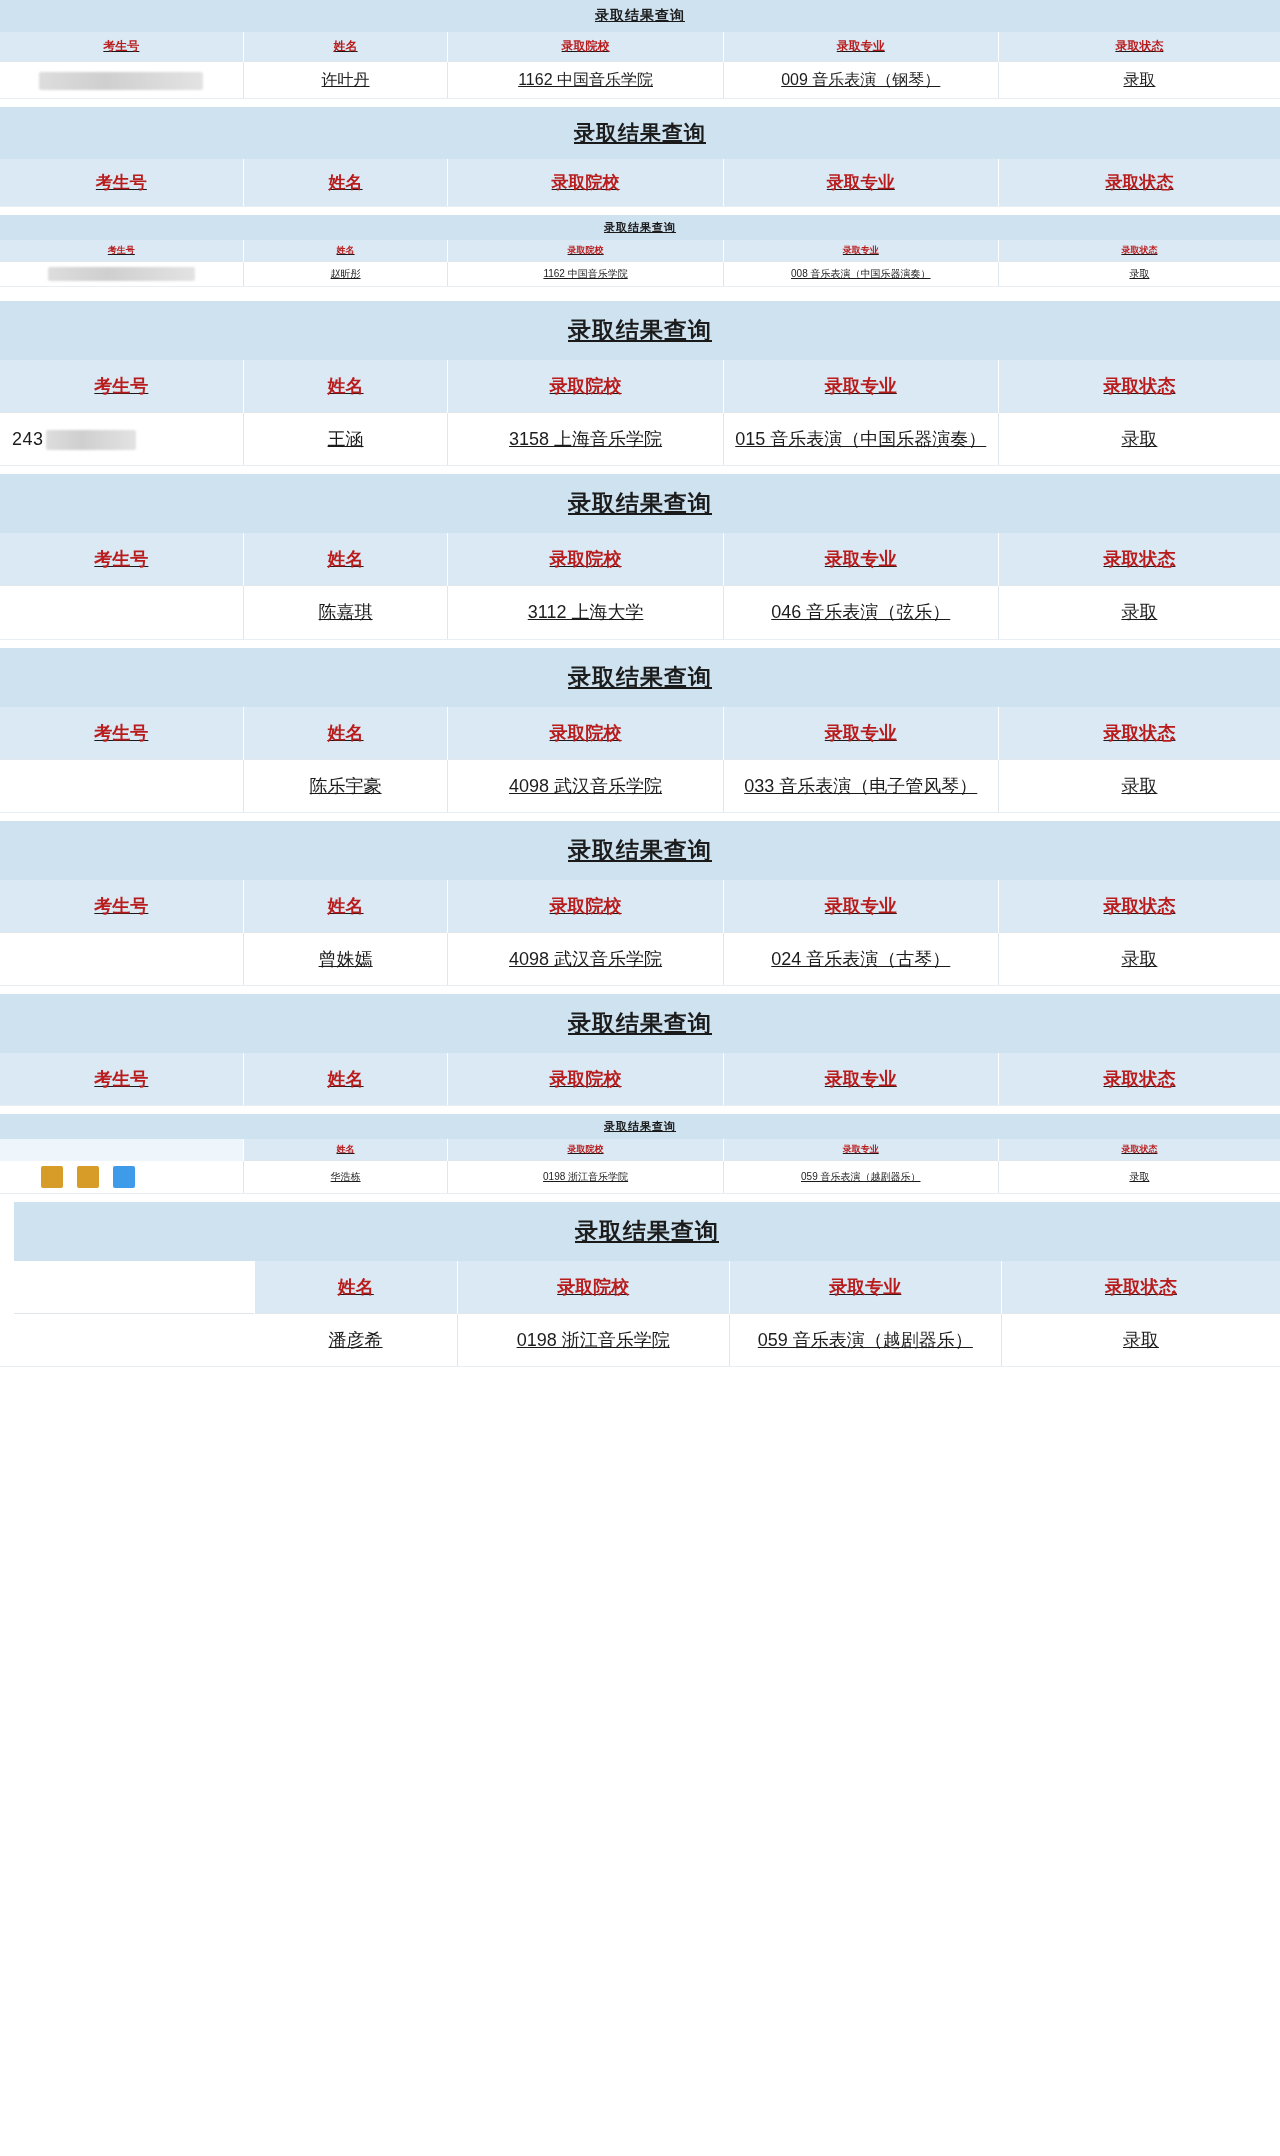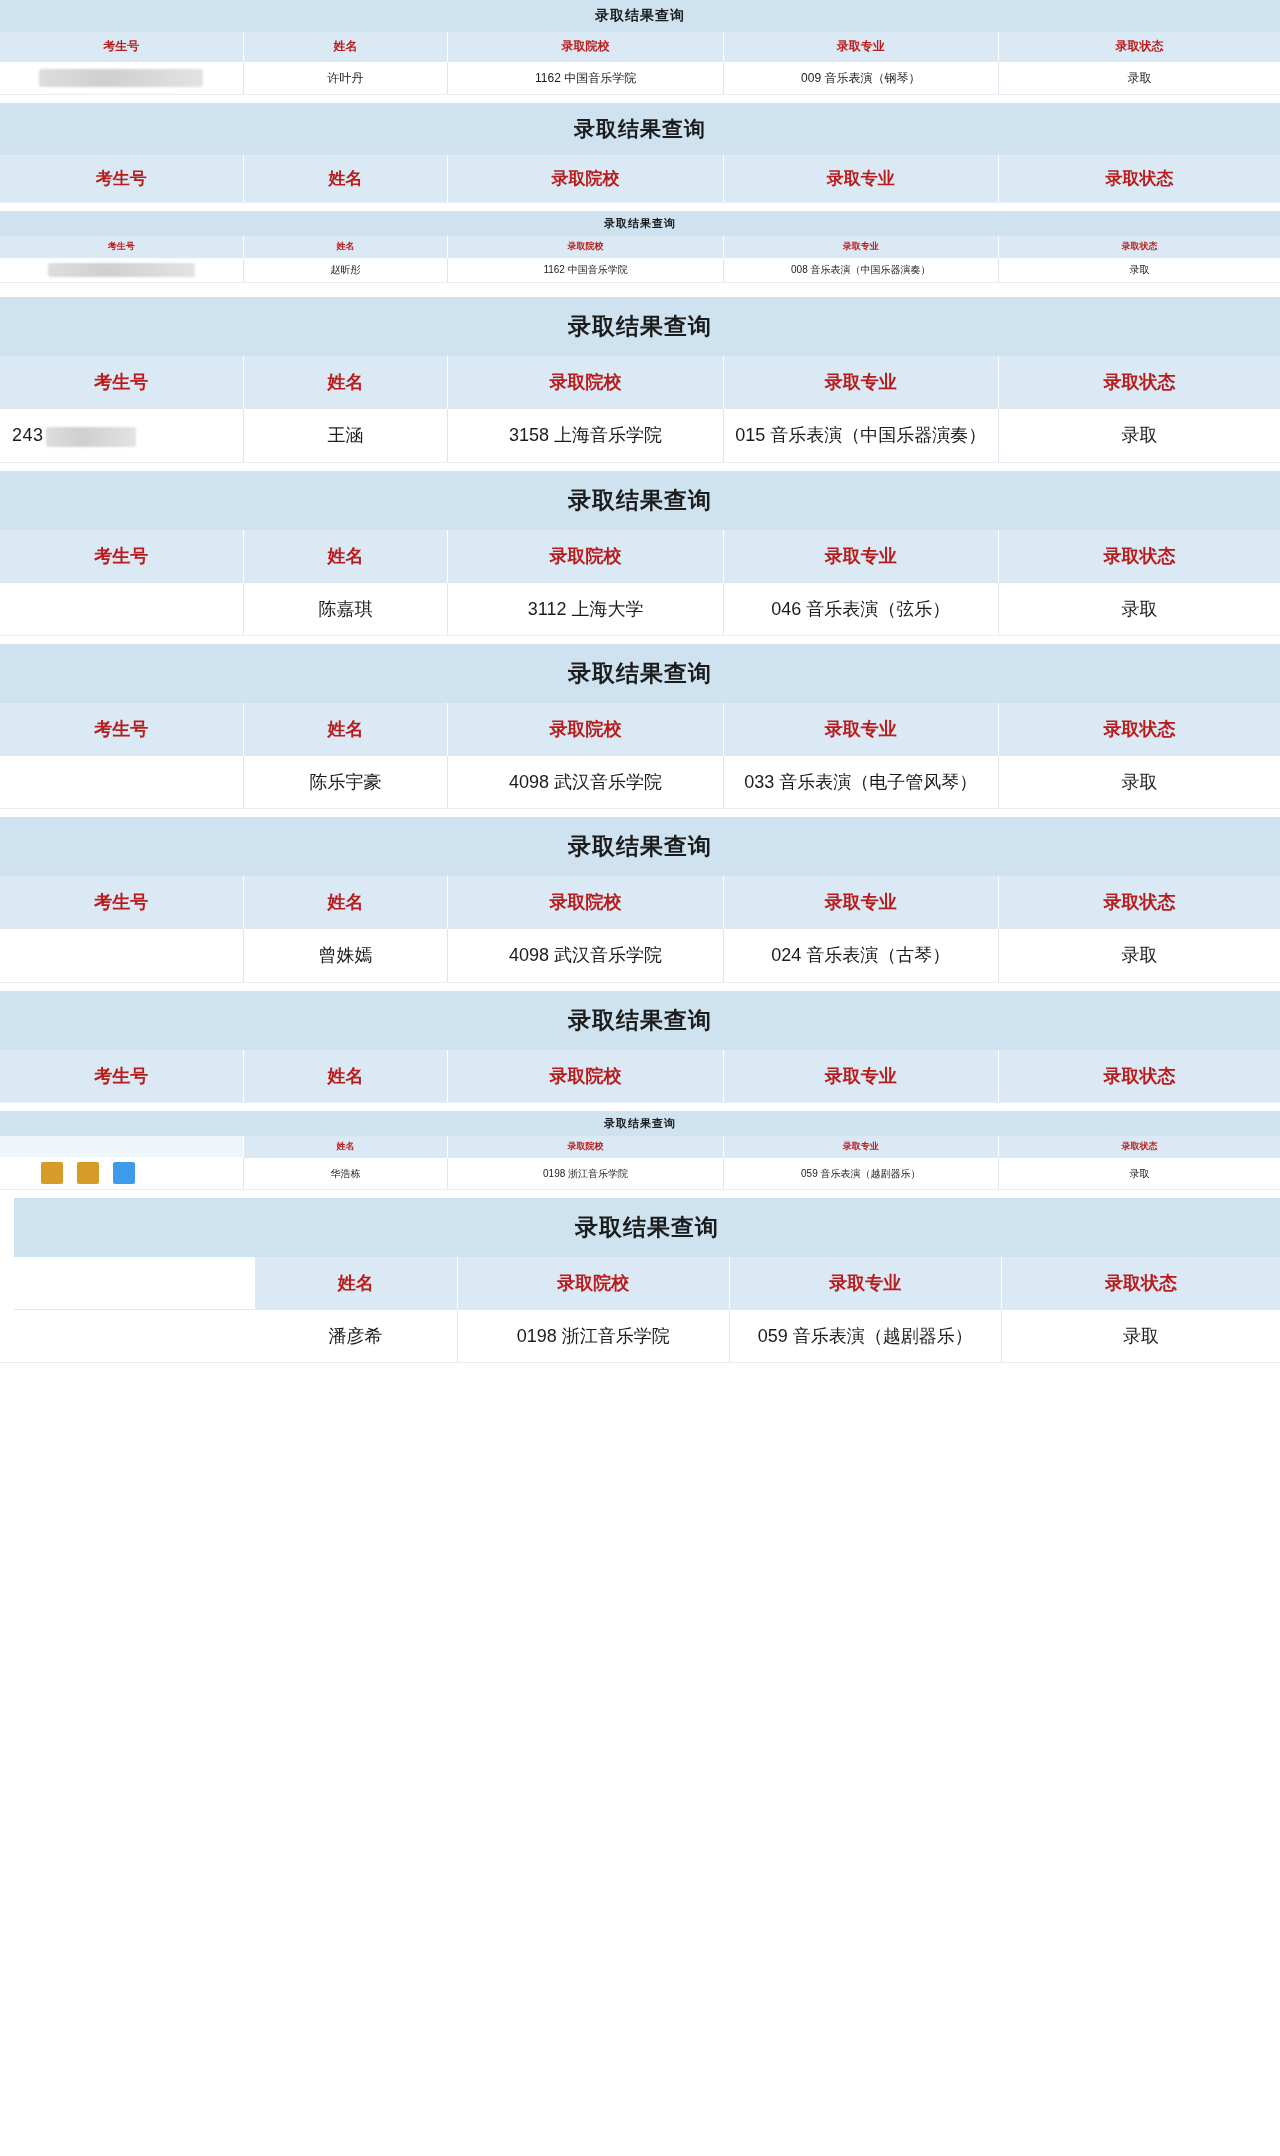--- a/index.html
+++ b/index.html
@@ -23,20 +23,21 @@
   .card {
     width: 100%;
     box-sizing: border-box;
     background: #ffffff;
     border-bottom: 1px solid #e8eef3;
   }
   .card table {
     width: 100%;
     border-collapse: collapse;
     table-layout: fixed;
+    text-decoration: underline;
   }
   .card .title-cell {
     background: #cfe2f0;
     text-align: center;
     font-weight: bold;
     color: #1c1c1c;
     letter-spacing: 1px;
     padding: 10px 0;
   }
   .card .head-cell {
@@ -63,21 +64,21 @@
   
   col.c1 { width: 19.0%; }
   col.c2 { width: 16.0%; }
   col.c3 { width: 21.5%; }
   col.c4 { width: 21.5%; }
   col.c5 { width: 22.0%; }
 
   
   .s-sm .title-cell { font-size: 14px; padding: 7px 0; }
   .s-sm .head-cell  { font-size: 12px; padding: 6px 2px; }
-  .s-sm .data-cell  { font-size: 12px; padding: 7px 4px; }
+  .s-sm .data-cell  { font-size: 16px; padding: 7px 4px; }
 
   .s-md .title-cell { font-size: 21px; padding: 12px 0; }
   .s-md .head-cell  { font-size: 17px; padding: 12px 2px; }
   .s-md .data-cell  { font-size: 17px; padding: 12px 6px; }
 
   .s-xs .title-cell { font-size: 11px; padding: 5px 0; }
   .s-xs .head-cell  { font-size: 9px; padding: 4px 2px; }
   .s-xs .data-cell  { font-size: 10px; padding: 5px 3px; }
 
   .s-lg .title-cell { font-size: 23px; padding: 14px 0; }

